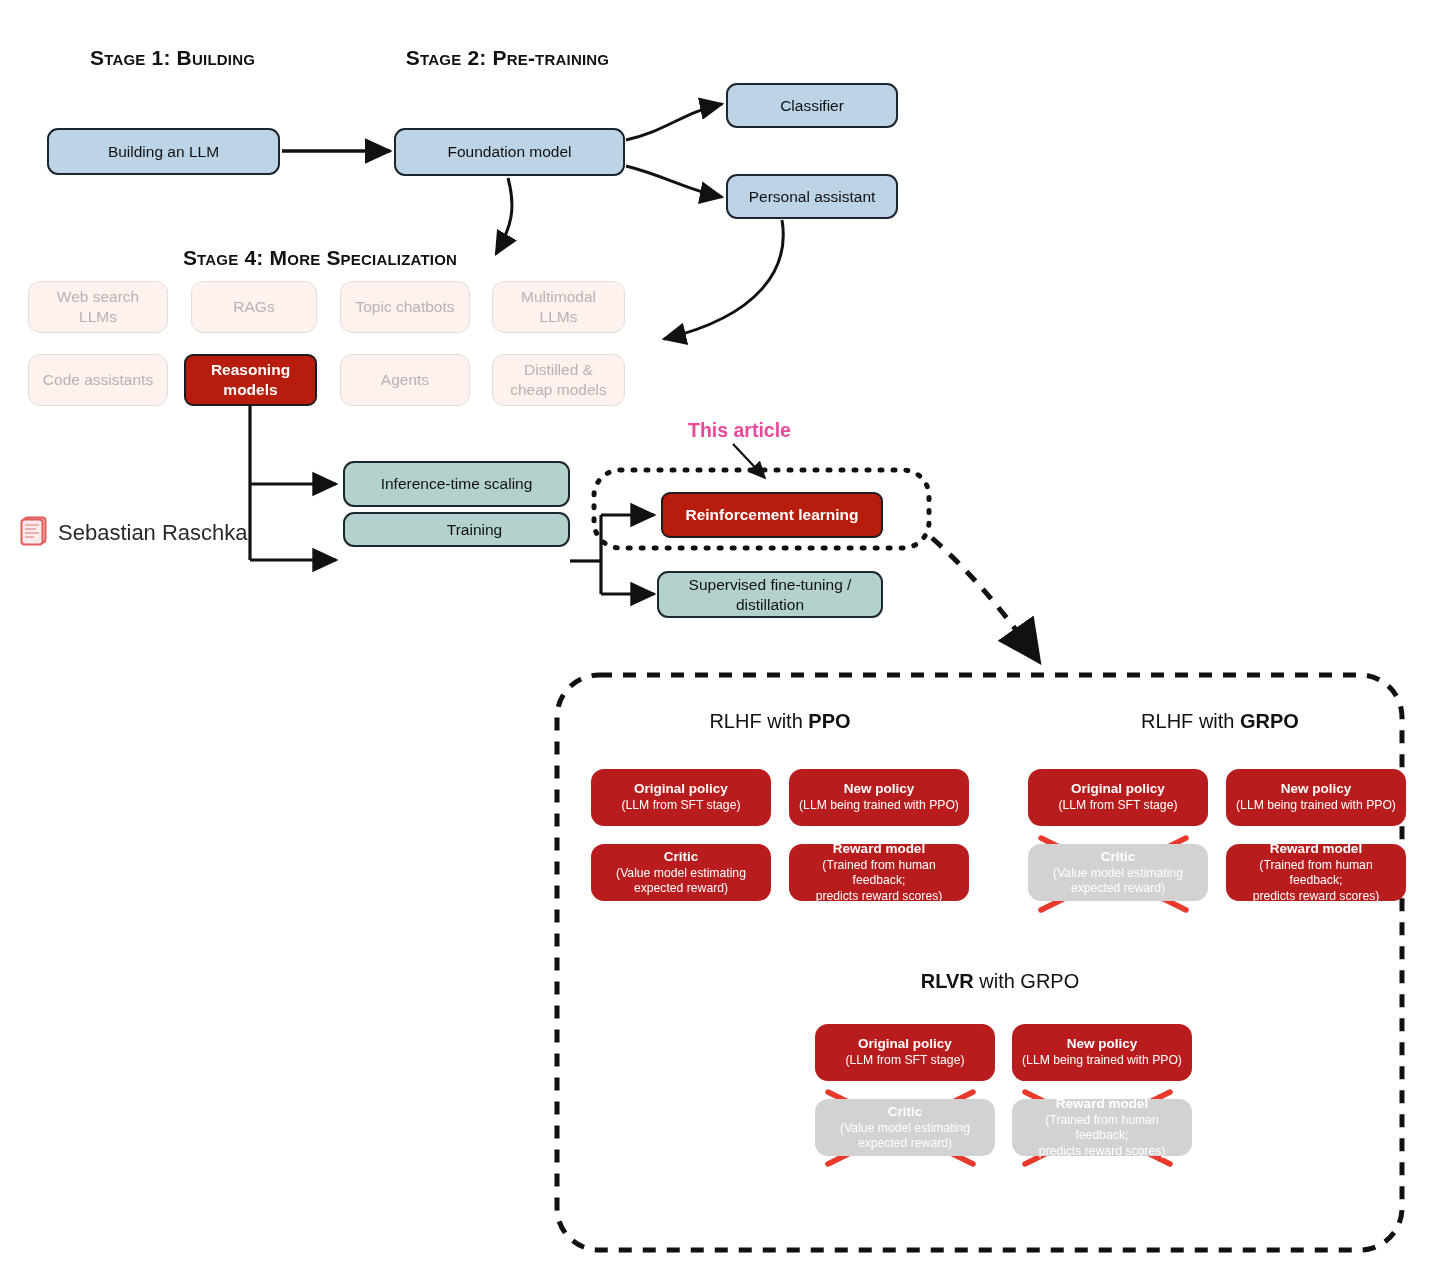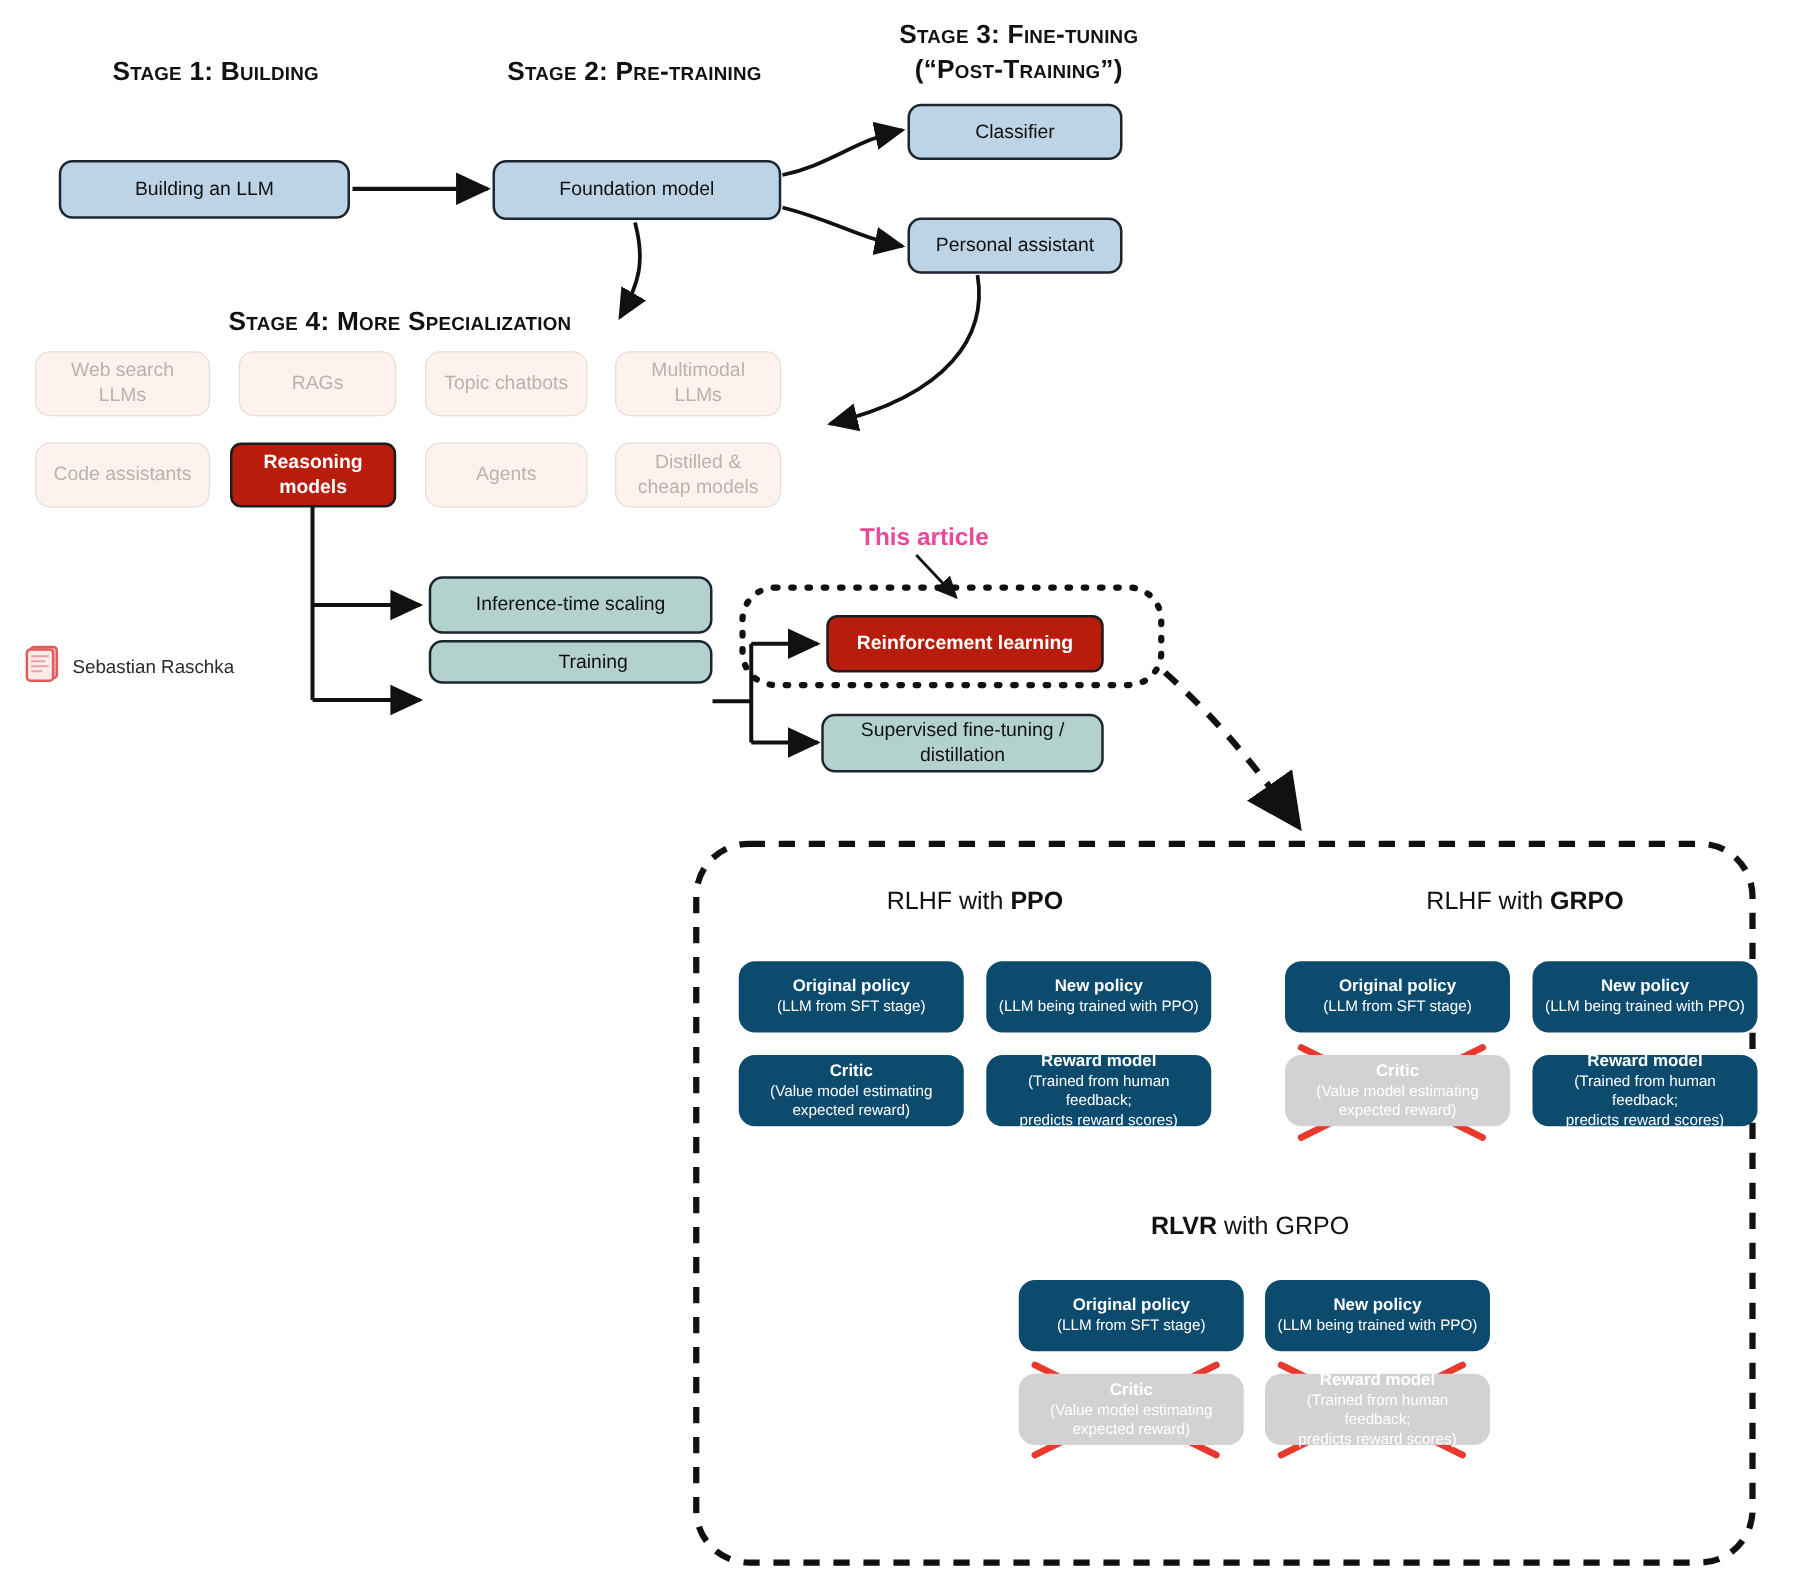--- a/index.html
+++ b/index.html
@@ -18,35 +18,35 @@
         justify-content:center;text-align:center;border-radius:11px;
         font-size:15.5px;line-height:1.28;padding:4px 8px;}
 
   .blue{background:#bcd4e6;border:2.5px solid #1c2630;color:#111;}
   .teal{background:#b4d2cd;border:2.5px solid #1c2630;color:#111;}
   .red{background:#b71c0c;border:2.5px solid #1c1c1c;color:#ffffff;font-weight:bold;}
   .faded{background:#fdf2ed;border:1.6px solid #e6ddd8;color:#b9b2ae;border-radius:12px;}
 
   
   .mbox{position:absolute;box-sizing:border-box;border-radius:13px;
-        background:#0c4a6e;color:#fff;display:flex;flex-direction:column;
+        background:#b91c1c;color:#fff;display:flex;flex-direction:column;
         align-items:center;justify-content:center;text-align:center;padding:5px 7px;}
   .mbox .t1{font-weight:bold;font-size:13.5px;line-height:1.25;}
   .mbox .t2{font-size:12.2px;line-height:1.25;}
   .mbox.dim{background:#d2d2d2;color:#ffffff;}
 
   .panel-title{position:absolute;font-size:20px;color:#111;text-align:center;
                white-space:nowrap;}
   .panel-title b{font-weight:bold;}
 
   .this-article{position:absolute;font-size:19.5px;font-weight:bold;color:#ec4899;}
 
   
   .wm{position:absolute;display:flex;align-items:center;gap:9px;}
-  .wm .wmtext{font-size:15px;color:#2a2a2a;}
+  .wm .wmtext{font-size:22px;color:#2a2a2a;}
 </style>
 </head>
 <body>
 
 <div id="canvas">
 
   <svg class="layer" viewBox="0 0 1456 1274">
     <defs>
       <marker id="ah" markerWidth="9" markerHeight="9" refX="7.4" refY="4.5" orient="auto">
         <path d="M0,0.7 L8.2,4.5 L0,8.3 z" fill="#111"></path>
@@ -92,22 +92,20 @@
       <line x1="973" y1="1092" x2="828" y2="1164"></line>
     </g>
     <g stroke="#e8392c" stroke-width="5.5" stroke-linecap="round">
       <line x1="1025" y1="1092" x2="1170" y2="1164"></line>
       <line x1="1170" y1="1092" x2="1025" y2="1164"></line>
     </g>
   </svg>
 
   <div class="stage-head" style="left:60px;top:44px;width:225px;">Stage 1: Building</div>
   <div class="stage-head" style="left:395px;top:44px;width:225px;text-align:center;">Stage 2: Pre-training</div>
-  <div class="stage-head" style="left:700px;top:14px;width:230px;">Stage 3: Fine-tuning
-(“Post-Training”)</div>
   <div class="stage-head" style="left:150px;top:244px;width:340px;">Stage 4: More Specialization</div>
 
   <div class="node blue" style="left:47px;top:128px;width:233px;height:47px;">Building an LLM</div>
   <div class="node blue" style="left:394px;top:128px;width:231px;height:48px;">Foundation model</div>
   <div class="node blue" style="left:726px;top:83px;width:172px;height:45px;">Classifier</div>
   <div class="node blue" style="left:726px;top:174px;width:172px;height:45px;">Personal assistant</div>
 
   <div class="node faded" style="left:28px;top:281px;width:140px;height:52px;white-space:pre-line;">Web search
 LLMs</div>
   <div class="node faded" style="left:191px;top:281px;width:126px;height:52px;white-space:pre-line;">RAGs</div>

